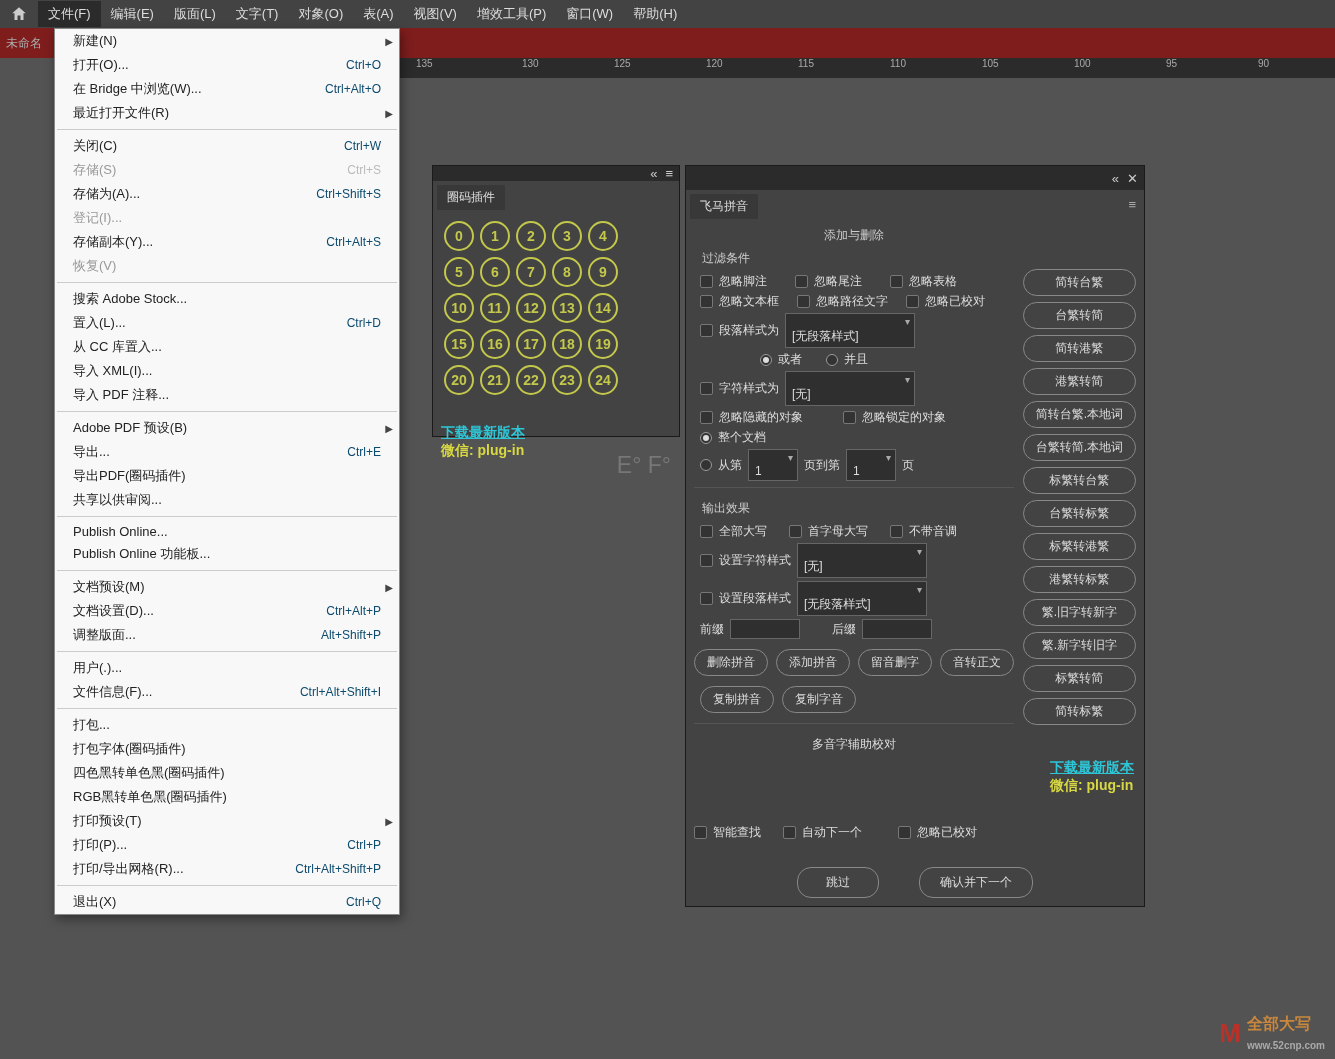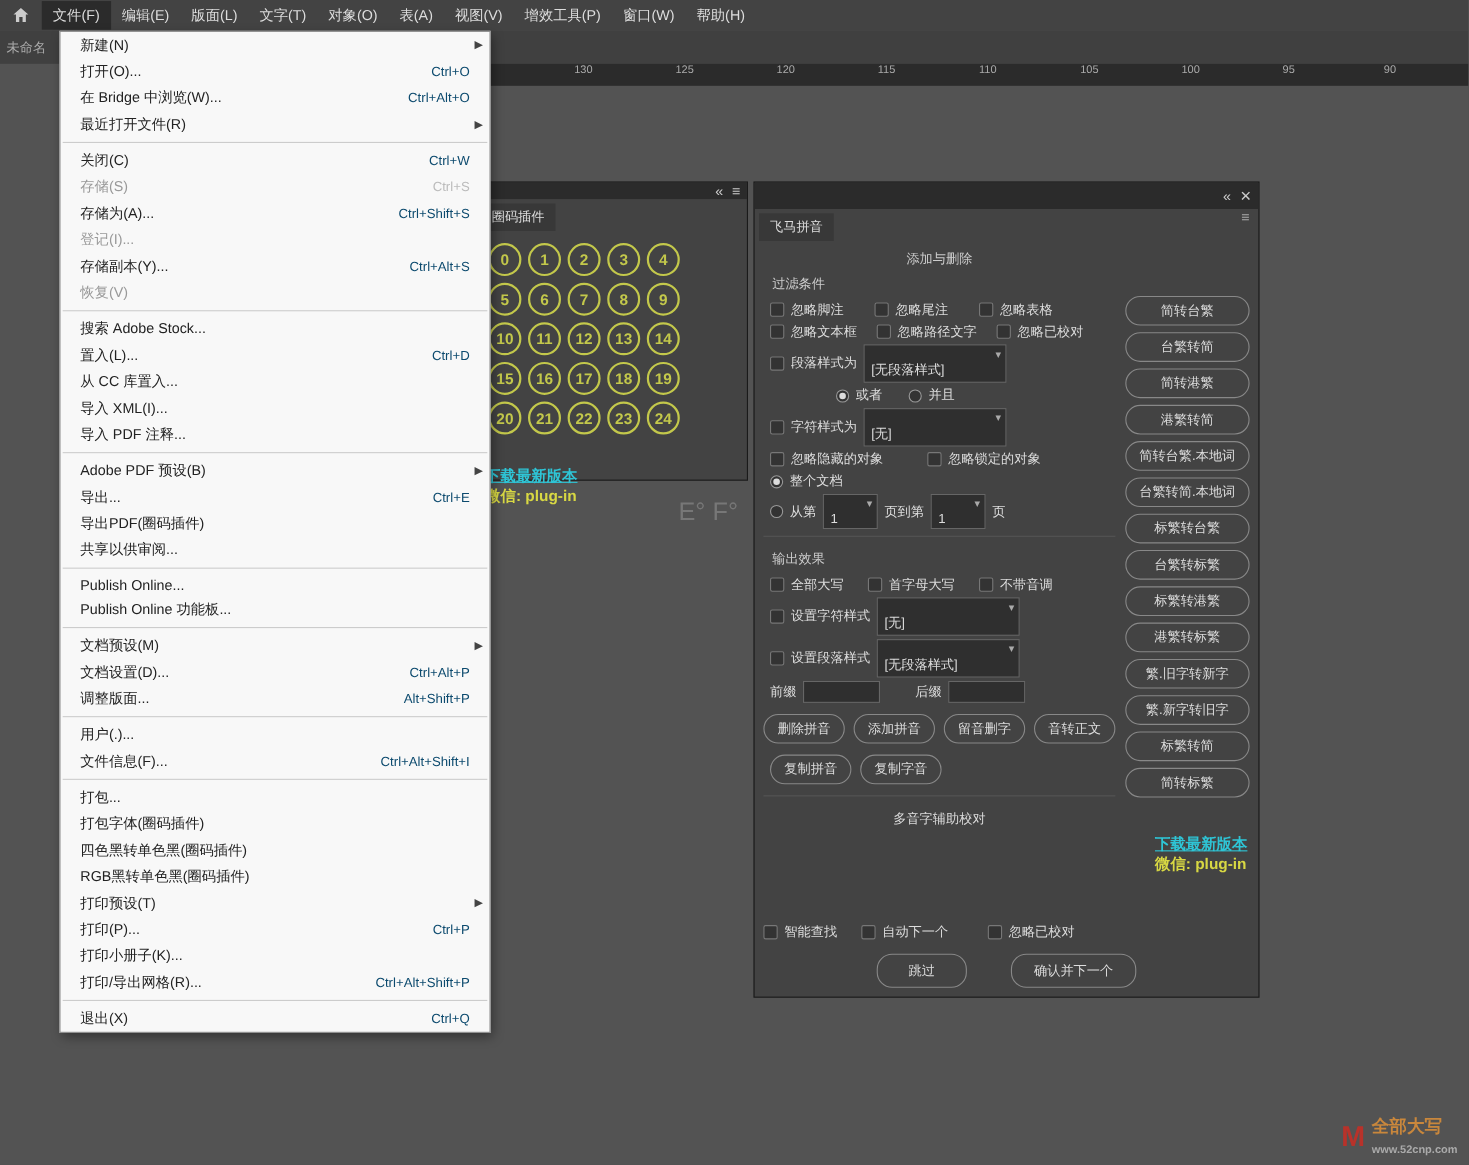--- a/index.html
+++ b/index.html
@@ -3,26 +3,26 @@
 <meta charset="utf-8">
 <style>
 * { margin: 0; padding: 0; box-sizing: border-box; font-family: "Microsoft YaHei", sans-serif; }
 body { background: #535353; width: 1335px; height: 1059px; overflow: hidden; position: relative; color: #ddd; font-size: 13px; }
 
 .menubar { background: #434343; height: 28px; display: flex; align-items: center; padding-left: 10px; gap: 0; }
 .home-icon { width: 18px; height: 18px; margin-right: 10px; }
 .menu-item { padding: 4px 10px; color: #ddd; cursor: pointer; }
 .menu-item.active { background: #2b2b2b; }
 
-.tabbar { background: #404040; height: 30px; display: flex; align-items: center; padding-left: 6px; color: #aaa; font-size: 12px; }
+.tabbar { background: #7f1d1d; height: 30px; display: flex; align-items: center; padding-left: 6px; color: #aaa; font-size: 12px; }
 
 .ruler { background: #2b2b2b; height: 20px; position: relative; margin-left: 400px; display: flex; }
 .tick { position: absolute; top: 0; font-size: 10px; color: #aaa; }
 
-.dropdown { position: absolute; left: 54px; top: 28px; width: 392px; background: #f8f8f8; color: #222; border: 1px solid #888; box-shadow: 2px 4px 10px rgba(0,0,0,.4); z-index: 100; }
+.dropdown { position: absolute; left: 54px; top: 28px; width: 346px; background: #f8f8f8; color: #222; border: 1px solid #888; box-shadow: 2px 4px 10px rgba(0,0,0,.4); z-index: 100; }
 .dropdown-item { display: flex; justify-content: space-between; align-items: center; padding: 3px 18px; font-size: 13px; cursor: default; position: relative; }
 .dropdown-item.disabled { color: #999; }
 .dropdown-item .shortcut { color: #0c4a6e; font-size: 12px; }
 .dropdown-item.disabled .shortcut { color: #bbb; }
 .dropdown-sep { height: 1px; background: #ccc; margin: 4px 2px; }
 .dropdown-item .arrow { position: absolute; right: 6px; font-size: 10px; color: #444; }
 
 .ellipse-annot { position: absolute; left: 60px; top: 670px; width: 260px; height: 80px; border: 1.5px solid #c04040; border-radius: 50%; pointer-events: none; }
 
 .panel { position: absolute; background: #434343; border: 1px solid #1a1a1a; display: flex; flex-direction: column; }
@@ -46,21 +46,21 @@
 .radio.on::after { content:""; position:absolute; left:2px; top:2px; width:6px; height:6px; background:#ddd; border-radius:50%; }
 .sel { background:#2f2f2f; border:1px solid #666; color:#ddd; padding: 14px 18px 2px 6px; min-width: 130px; position:relative; font-size: 12px; }
 .sel::after { content:"▾"; position:absolute; right:4px; top:2px; font-size:10px; color:#aaa; }
 .inp { background:#2f2f2f; border:1px solid #666; color:#ddd; padding:2px 4px; width:44px; font-size:12px; }
 .pill-btn { background:transparent; border:1px solid #888; border-radius: 14px; padding: 4px 12px; color:#ddd; font-size:12px; cursor:pointer; }
 .btnrow { display:flex; gap:8px; justify-content:center; margin: 10px 0; }
 .sidebar-btns { position:absolute; right: 8px; top: 50px; display:flex; flex-direction:column; gap: 6px; }
 .sidebar-btns .pill-btn { min-width: 104px; text-align:center; }
 .group { border-top: 1px solid #555; padding-top: 6px; margin-top: 6px; }
 
-.bottom-row { position:absolute; bottom: 8px; left: 8px; right: 8px; display:flex; justify-content:space-between; align-items:center; flex-wrap:wrap; gap:5px; }
+.bottom-row { position:absolute; bottom: 8px; left: 8px; right: 8px; display:flex; justify-content:space-between; align-items:center; flex-wrap:wrap; gap:20px; }
 
 .watermark { position:absolute; right:10px; bottom:6px; display:flex; align-items:center; gap:6px; color:#c9873c; font-size:16px; font-weight:bold; }
 .watermark .logo { color:#b8322a; font-size:26px; font-weight: 900; }
 </style>
 </head>
 <body>
 
 <div class="menubar">
   <svg class="home-icon" viewBox="0 0 24 24" fill="#ccc">
       <path d="M12 3l9 8h-3v9h-4v-6h-4v6H6v-9H3z"></path>
@@ -211,23 +211,20 @@
     </div>
     <div class="dropdown-item">
       <span>打印预设(T)</span>
       <span class="arrow">▶</span>
     </div>
     <div class="dropdown-item">
       <span>打印(P)...</span>
       <span class="shortcut">Ctrl+P</span>
     </div>
     <div class="dropdown-item">
-      <span>打印小册子(K)...</span>
-    </div>
-    <div class="dropdown-item">
       <span>打印/导出网格(R)...</span>
       <span class="shortcut">Ctrl+Alt+Shift+P</span>
     </div>
     <div class="dropdown-sep"></div>
     <div class="dropdown-item">
       <span>退出(X)</span>
       <span class="shortcut">Ctrl+Q</span>
     </div>
   </div>
 <div class="ellipse-annot"></div>
@@ -284,21 +281,21 @@
       <div class="ef">E° F°</div>
     </div>
   </div>
 </div>
 
 <div class="panel panel2">
   <div class="panel-hdr">
     <span>«</span>
     <span>✕</span>
   </div>
-  <div style="display:flex; align-items:flex-start;">
+  <div style="display:flex; align-items:center;">
     <div class="panel-tab">飞马拼音</div>
     <span style="margin-left:auto; padding-right:8px; color:#aaa;">≡</span>
   </div>
   <div class="panel-body" style="position:relative; padding-right:130px;">
     <div style="text-align:center; color:#ccc;">添加与删除</div>
     <div class="section-title">过滤条件</div>
 
     <div class="ctrl-row">
       <span class="chk"></span>
         <span>忽略脚注</span>

